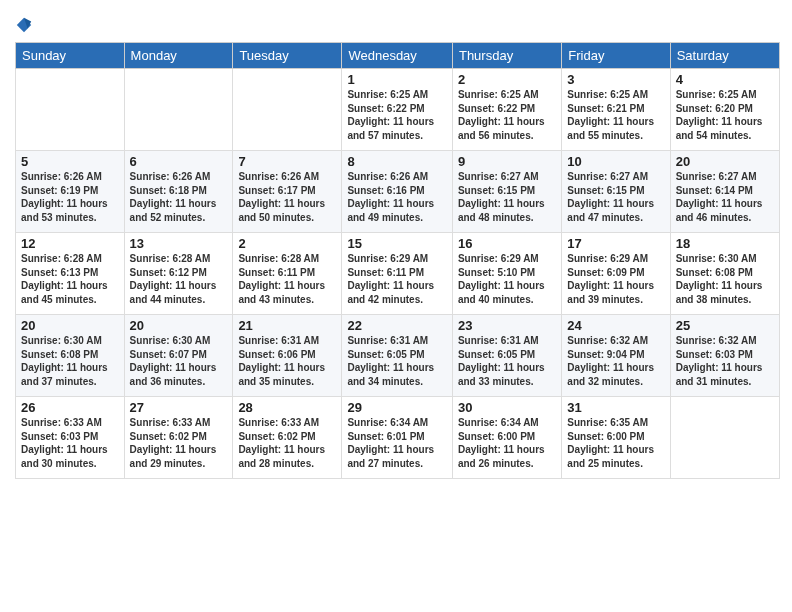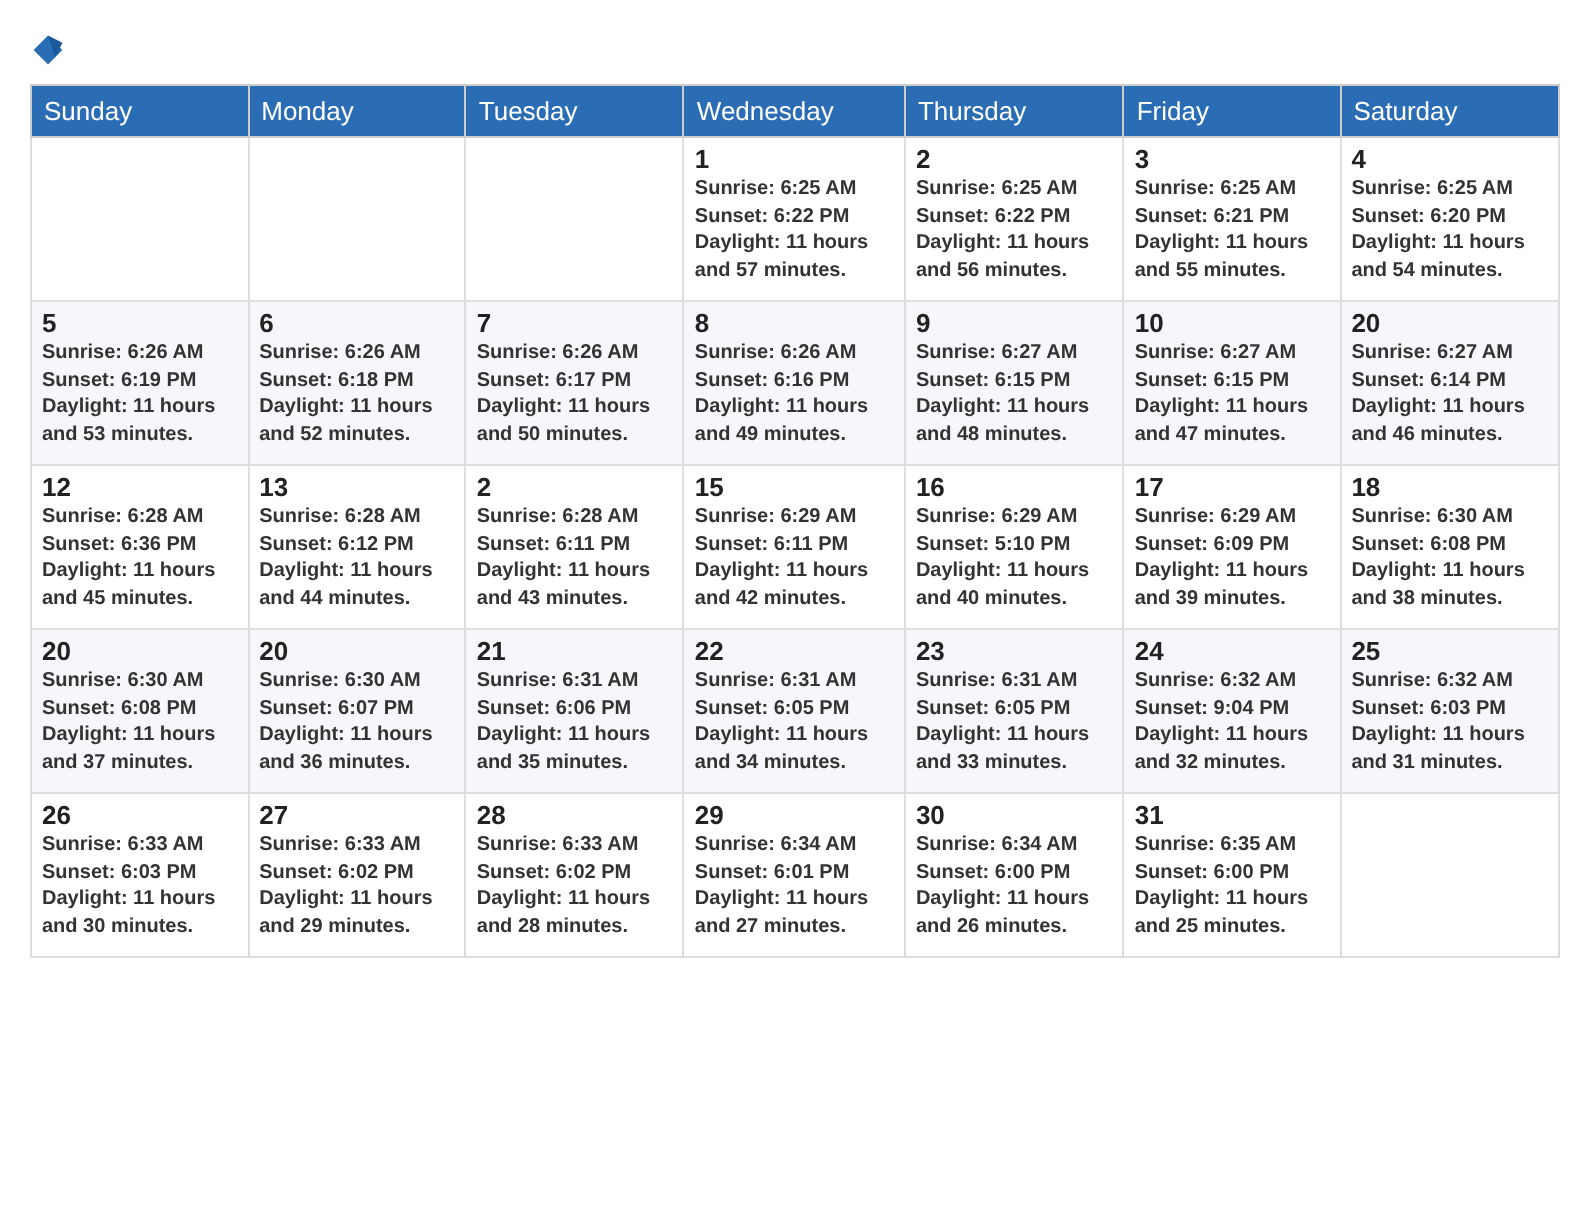--- a/index.html
+++ b/index.html
@@ -223,21 +223,21 @@
             <div class="day-info">Sunrise: 6:27 AM
 Sunset: 6:14 PM
 Daylight: 11 hours
 and 46 minutes.</div>
           </td>
         </tr>
         <tr>
           <td>
             <span class="day-num">12</span>
             <div class="day-info">Sunrise: 6:28 AM
-Sunset: 6:36 PM
+Sunset: 6:13 PM
 Daylight: 11 hours
 and 45 minutes.</div>
           </td>
           <td>
             <span class="day-num">13</span>
             <div class="day-info">Sunrise: 6:28 AM
 Sunset: 6:12 PM
 Daylight: 11 hours
 and 44 minutes.</div>
           </td>

